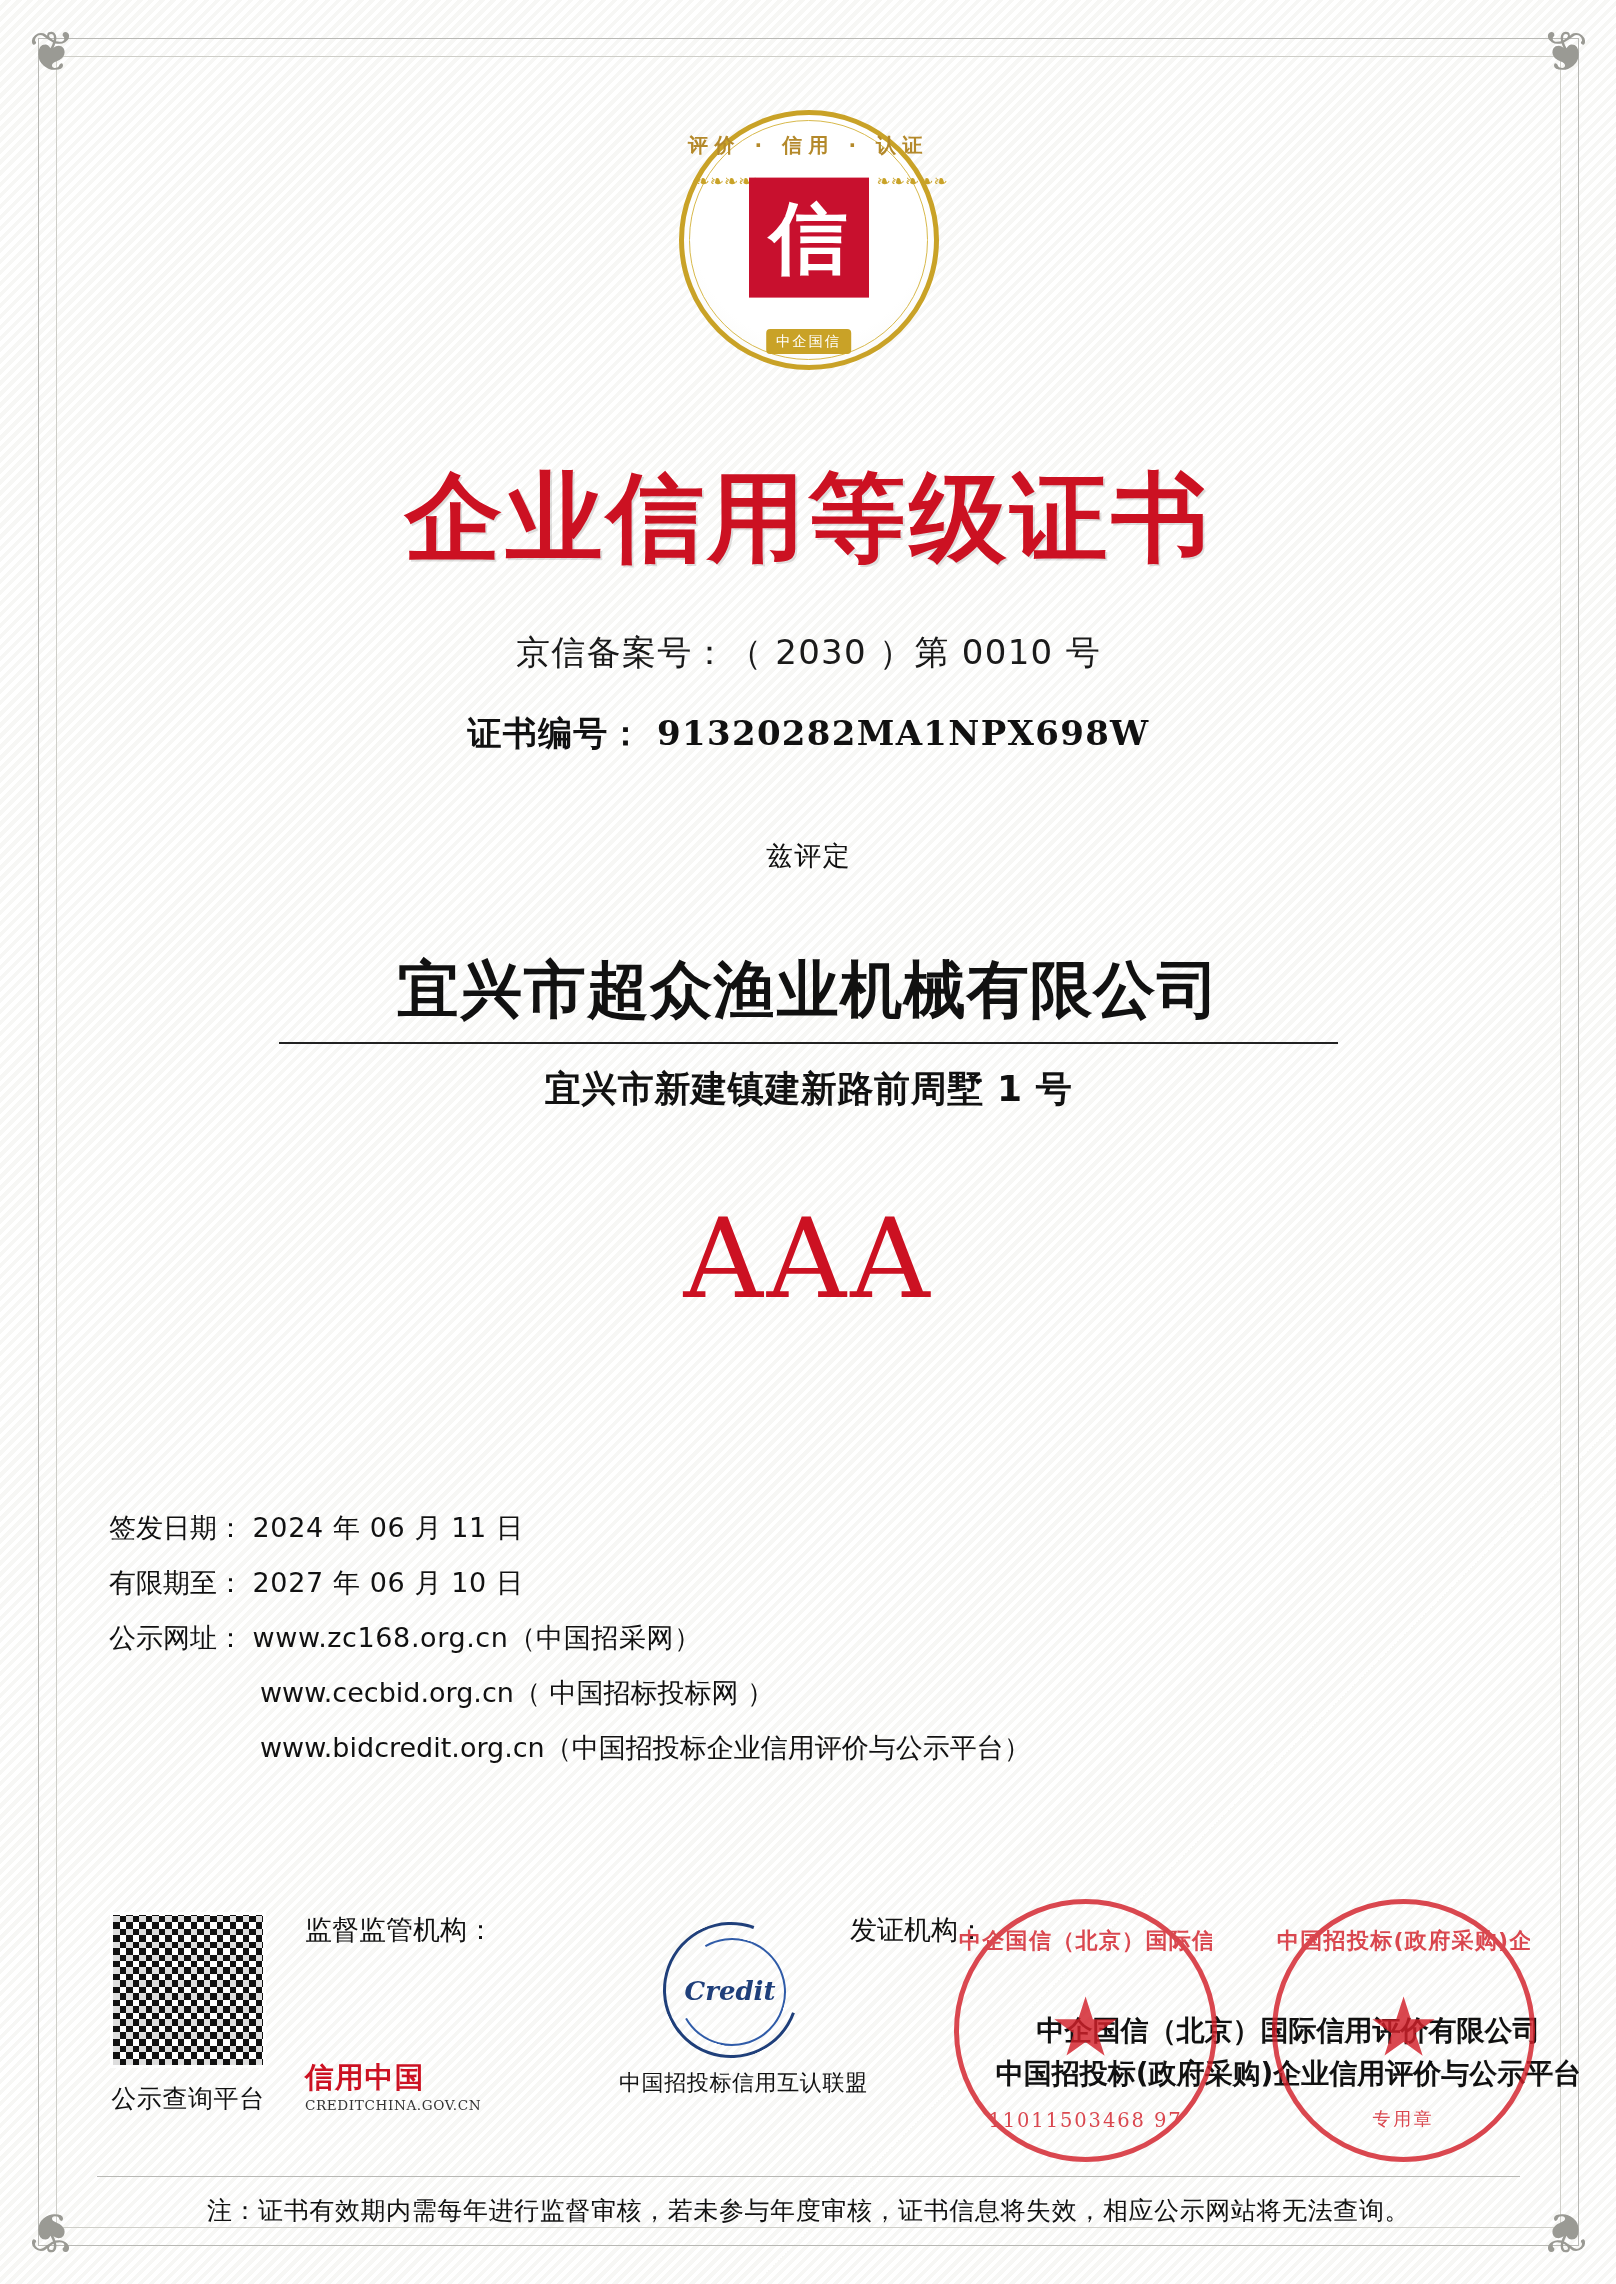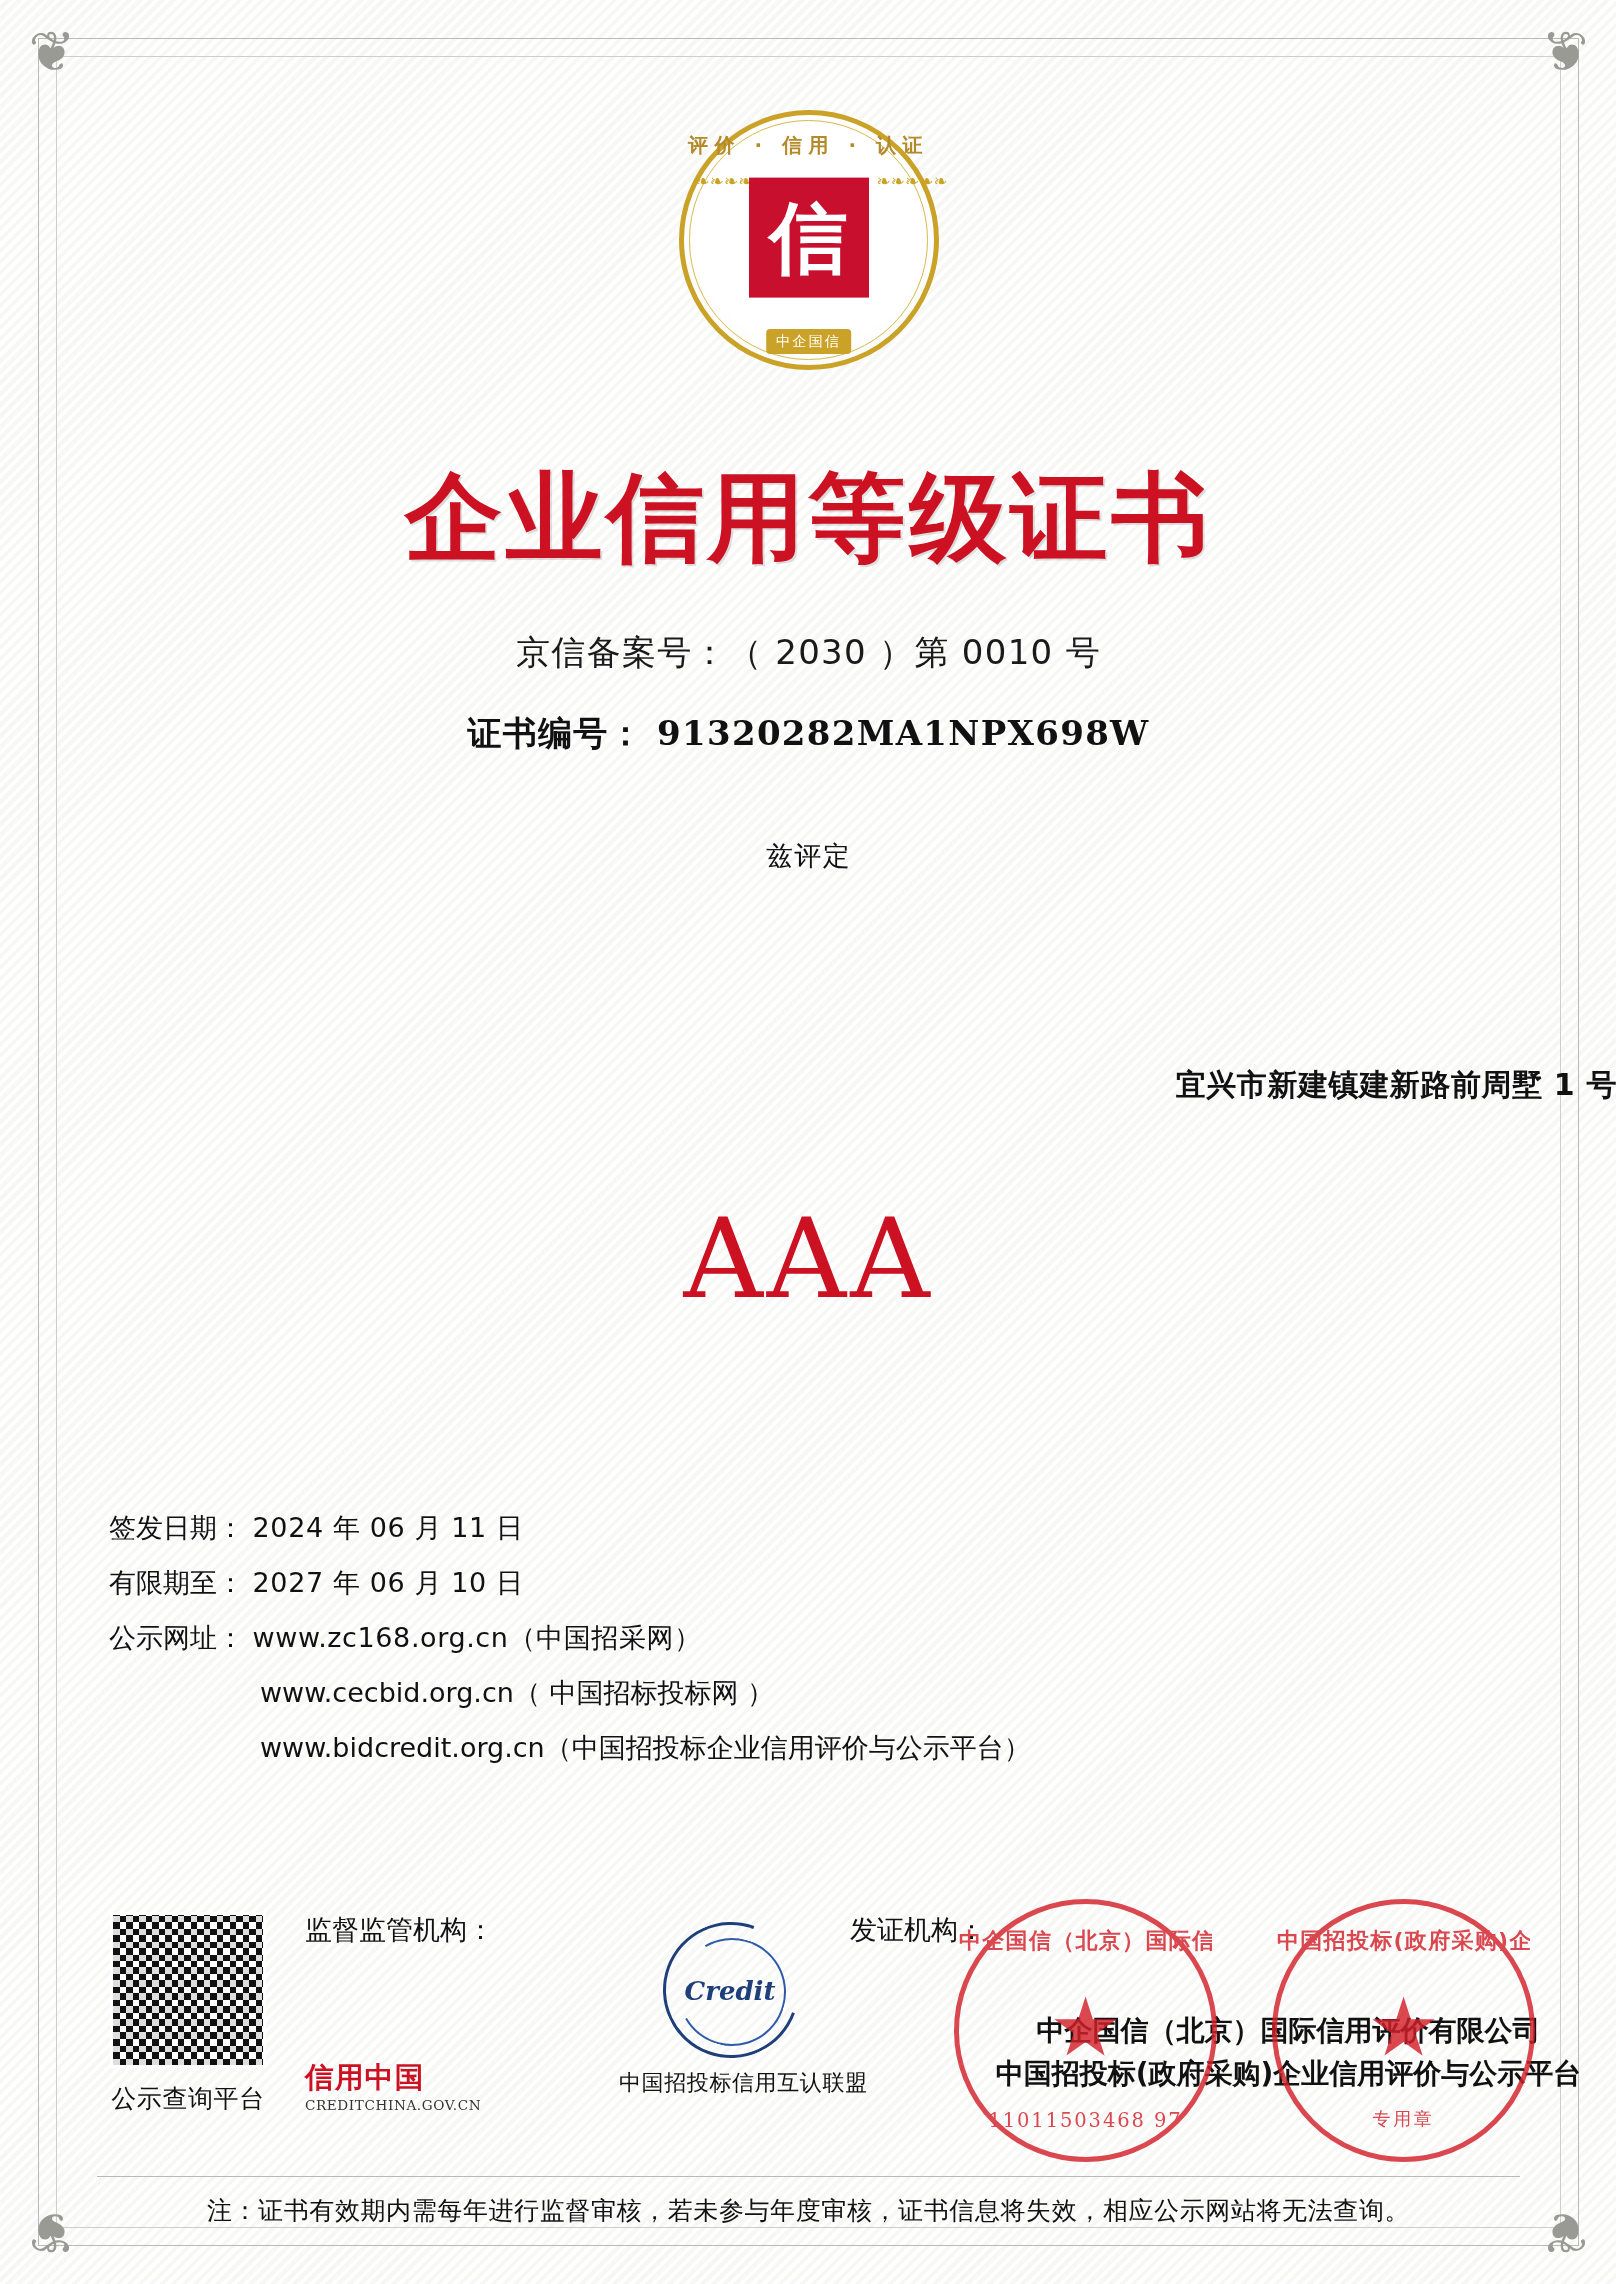--- a/index.html
+++ b/index.html
@@ -195,22 +195,22 @@
     color: #111111;
     font-family: "DejaVu Sans", sans-serif;
     letter-spacing: 1.3px;
     padding-bottom: 10.4px;
     border-bottom: 2.6px solid #222222;
   }
   .company-addr {
     position: absolute;
     left: 0; right: 0;
     top: 1065px;
-    text-align: right;
-    font-size: 30px;
+    text-align: center;
+    font-size: 36px;
     font-weight: bold;
     color: #111111;
     font-family: "DejaVu Sans", sans-serif;
     letter-spacing: 0.6px;
   }
   .grade {
     position: absolute;
     left: 0; right: 0;
     top: 1195px;
     text-align: center;
@@ -471,20 +471,21 @@
 
   <div class="main-title">企业信用等级证书</div>
   <div class="record-line">京信备案号：（ 2030 ）第 0010 号</div>
 
   <div class="cert-no-line">
     <span class="label">证书编号：</span>
     <span>91320282MA1NPX698W</span>
   </div>
 
   <div class="hereby">兹评定</div>
+  <div class="company-name">宜兴市超众渔业机械有限公司</div>
   <div class="company-addr">宜兴市新建镇建新路前周墅 1 号</div>
   <div class="grade">AAA</div>
 
   <div class="details">
     <div class="row">
       <span>签发日期：</span>
       <span class="val">2024 年 06 月 11 日</span>
     </div>
     <div class="row">
       <span>有限期至：</span>

